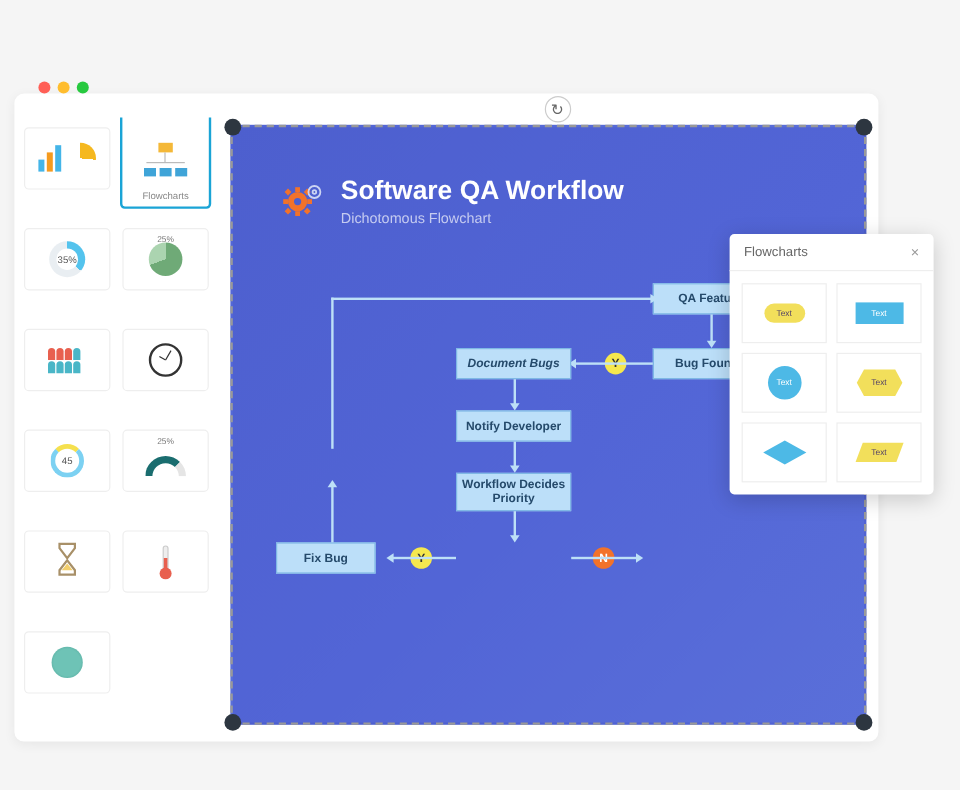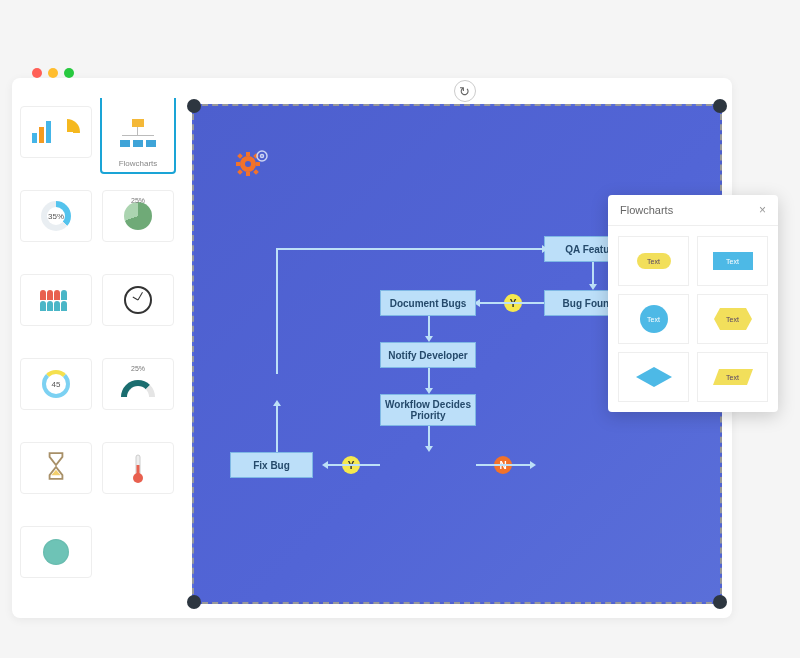--- a/index.html
+++ b/index.html
@@ -195,41 +195,43 @@
                 <rect x="20" y="8" width="4" height="4" transform="rotate(45 22 10)"></rect>
                 <rect x="4" y="24" width="4" height="4" transform="rotate(45 6 26)"></rect>
               </g>
               <g fill="none" stroke="#ccd4f3" stroke-width="1.5">
                 <circle cx="28" cy="10" r="5"></circle>
                 <circle cx="28" cy="10" r="1.5"></circle>
               </g>
             </svg>
         </div>
         <div>
+          <div class="canvas-title">Software QA Workflow</div>
+          <div class="canvas-sub">Dichotomous Flowchart</div>
         </div>
       </div>
 
       <div class="flow">
 
         <div class="node wide" style="left:350px; top:130px;">QA Feature</div>
         <div class="arrow v" style="left:398px; top:156px; height:24px;"></div>
         <div class="arrowhead down" style="left:394.5px; top:178px;"></div>
 
         <div class="node wide" style="left:350px; top:184px;">Bug Found?</div>
 
         <div class="arrow h" style="left:446px; top:196px; width:40px;"></div>
         <div class="arrow v" style="left:486px; top:142px; height:55px;"></div>
         <div class="arrow h" style="left:446px; top:142px; width:40px;"></div>
         <div class="arrowhead left" style="left:442px; top:138.5px;"></div>
 
         <div class="decision y" style="left:310px; top:188px;">Y</div>
         <div class="arrow h" style="left:284px; top:196px; width:66px;"></div>
         <div class="arrowhead left" style="left:280px; top:192.5px;"></div>
 
-        <div class="node wide" style="left:186px; top:184px;">Document Bugs</div>
+        <div class="node wide" style="left:186px; top:184px;font-style:italic;">Document Bugs</div>
         <div class="arrow v" style="left:234px; top:210px; height:22px;"></div>
         <div class="arrowhead down" style="left:230.5px; top:230px;"></div>
 
         <div class="node wide" style="left:186px; top:236px;">Notify Developer</div>
         <div class="arrow v" style="left:234px; top:262px; height:22px;"></div>
         <div class="arrowhead down" style="left:230.5px; top:282px;"></div>
 
         <div class="node tall" style="left:186px; top:288px;">Workflow Decides Priority</div>
         <div class="arrow v" style="left:234px; top:320px; height:22px;"></div>
         <div class="arrowhead down" style="left:230.5px; top:340px;"></div>

